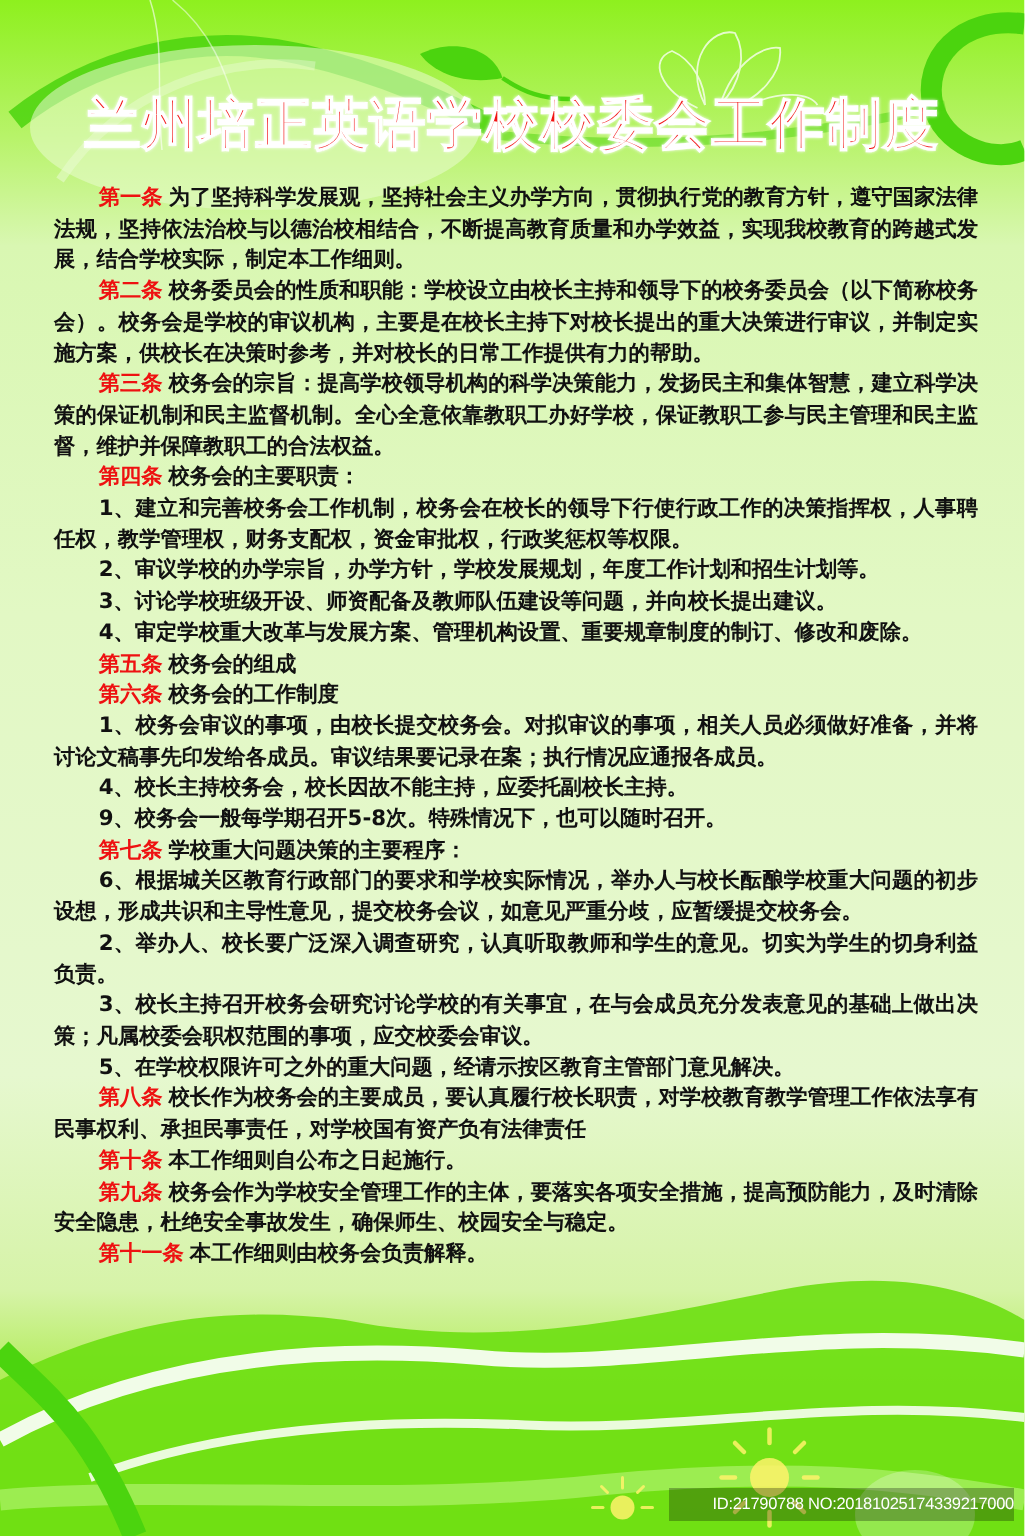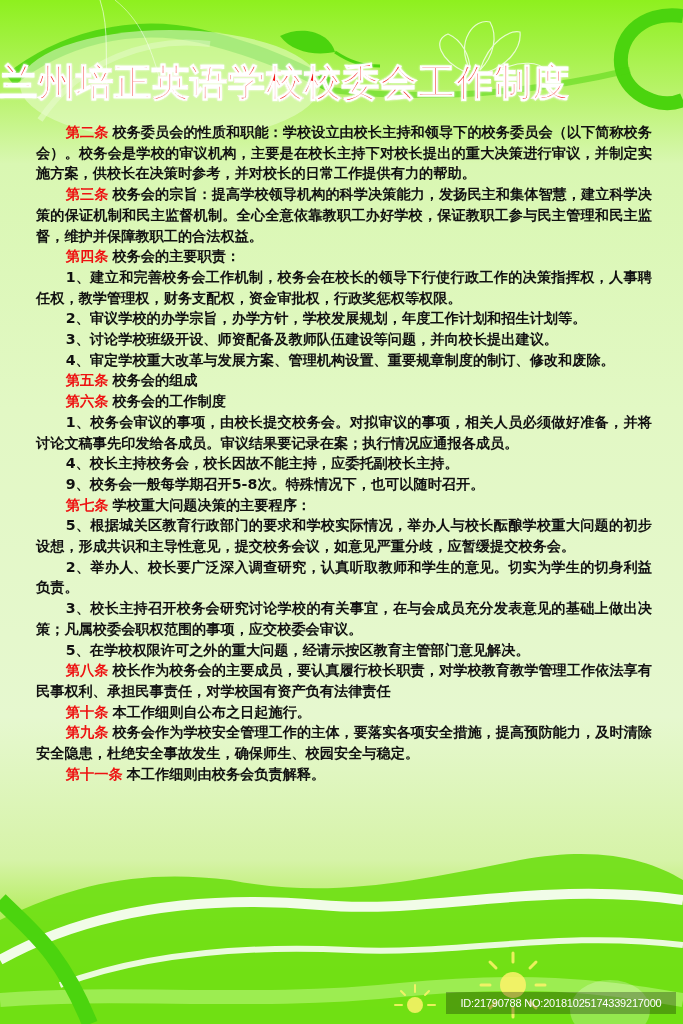--- a/index.html
+++ b/index.html
@@ -1,33 +1,33 @@
 <!DOCTYPE html>
 <html><head>
 <meta charset="utf-8">
 <style>
   html, body { margin:0; padding:0; }
   body { width:683px; height:1024px; overflow:hidden; position:relative;
     font-family:"DejaVu Sans", "Liberation Sans", sans-serif; }
   .poster { position:absolute; left:0; top:0; width:683px; height:1024px; overflow:hidden;
     background: linear-gradient(180deg, #8ef01e 0%, #b8f36a 9%, #d9f7b2 16%, #e2f8c4 40%, #e6f8cf 70%, #d6f3a8 84%, #a4ea3a 92%, #8fe51e 100%); }
   .deco { position:absolute; left:0; top:0; }
-  .title { position:absolute; left:0; top:58px; width:683px; text-align:left;
+  .title { position:absolute; left:0; top:58px; width:683px; text-align:center;
     font-size:37px; font-weight:bold; color:#f21414; letter-spacing:1px;
     -webkit-text-stroke:1px #ffffff; text-shadow: 0 0 3px #fff, 0 0 2px #fff; }
   .body { position:absolute; left:36px; top:122px; width:616px;
     font-size:14.2px; line-height:20.7px; color:#111; font-weight:bold; }
   .p { text-indent:2.1em; text-align:justify; text-align-last:left; margin:0; }
   .art { color:#ee1111; font-weight:bold; margin-right:4px; }
   .watermark-left { position:absolute; left:16px; top:995px; color:#ffffff; font-weight:bold;
     font-style:italic; font-size:18px; text-shadow:0 0 2px rgba(0,0,0,.15); }
   .watermark-left .cn { font-size:22px; letter-spacing:2px; margin-right:6px; }
   .watermark-right { position:absolute; left:446px; top:992px; width:230px; height:22px;
     background:rgba(0,0,0,0.28); color:#ffffff; font-family:"Liberation Sans", sans-serif;
-    font-size:11px; line-height:22px; text-align:center; letter-spacing:-0.2px; }
+    font-size:11px; line-height:22px; text-align:right; letter-spacing:-0.2px; }
 </style>
 </head>
 <body>
 
 <div class="poster">
 
   <svg class="deco" width="683" height="1024" viewBox="0 0 683 1024">
 
     <path d="M10 80 C 60 40, 130 20, 200 36 C 260 50, 300 70, 330 85" stroke="#4bd40e" stroke-width="14" fill="none" opacity="0.85"></path>
     <path d="M40 120 C 80 60, 150 36, 210 44" stroke="#ffffff" stroke-width="6" fill="none" opacity="0.35"></path>
@@ -77,40 +77,41 @@
         <line x1="429" y1="991" x2="425" y2="995"></line>
       </g>
     </g>
     <ellipse cx="610" cy="1010" rx="40" ry="30" fill="#ffffff" opacity="0.25"></ellipse>
   </svg>
 
   <div class="title">兰州培正英语学校校委会工作制度</div>
 
   <div class="body">
 
+    <p class="p"><span class="art">第一条</span><span>为了坚持科学发展观，坚持社会主义办学方向，贯彻执行党的教育方针，遵守国家法律法规，坚持依法治校与以德治校相结合，不断提高教育质量和办学效益，实现我校教育的跨越式发展，结合学校实际，制定本工作细则。</span></p>
 
     <p class="p"><span class="art">第二条</span><span>校务委员会的性质和职能：学校设立由校长主持和领导下的校务委员会（以下简称校务会）。校务会是学校的审议机构，主要是在校长主持下对校长提出的重大决策进行审议，并制定实施方案，供校长在决策时参考，并对校长的日常工作提供有力的帮助。</span></p>
 
     <p class="p"><span class="art">第三条</span><span>校务会的宗旨：提高学校领导机构的科学决策能力，发扬民主和集体智慧，建立科学决策的保证机制和民主监督机制。全心全意依靠教职工办好学校，保证教职工参与民主管理和民主监督，维护并保障教职工的合法权益。</span></p>
 
     <p class="p"><span class="art">第四条</span><span>校务会的主要职责：</span></p>
     <p class="p">1、建立和完善校务会工作机制，校务会在校长的领导下行使行政工作的决策指挥权，人事聘任权，教学管理权，财务支配权，资金审批权，行政奖惩权等权限。</p>
     <p class="p">2、审议学校的办学宗旨，办学方针，学校发展规划，年度工作计划和招生计划等。</p>
     <p class="p">3、讨论学校班级开设、师资配备及教师队伍建设等问题，并向校长提出建议。</p>
     <p class="p">4、审定学校重大改革与发展方案、管理机构设置、重要规章制度的制订、修改和废除。</p>
 
     <p class="p"><span class="art">第五条</span><span>校务会的组成</span></p>
 
     <p class="p"><span class="art">第六条</span><span>校务会的工作制度</span></p>
     <p class="p">1、校务会审议的事项，由校长提交校务会。对拟审议的事项，相关人员必须做好准备，并将讨论文稿事先印发给各成员。审议结果要记录在案；执行情况应通报各成员。</p>
     <p class="p">4、校长主持校务会，校长因故不能主持，应委托副校长主持。</p>
     <p class="p">9、校务会一般每学期召开5-8次。特殊情况下，也可以随时召开。</p>
 
     <p class="p"><span class="art">第七条</span><span>学校重大问题决策的主要程序：</span></p>
-    <p class="p">5、根据城关区教育行政部门的要求和学校实际情况，举办人与校长酝酿学校重大问题的初步设想，形成共识和主导性意见，提交校务会议，如意见严重分歧，应暂缓提交校务会。</p>
+    <p class="p">6、根据城关区教育行政部门的要求和学校实际情况，举办人与校长酝酿学校重大问题的初步设想，形成共识和主导性意见，提交校务会议，如意见严重分歧，应暂缓提交校务会。</p>
     <p class="p">2、举办人、校长要广泛深入调查研究，认真听取教师和学生的意见。切实为学生的切身利益负责。</p>
     <p class="p">3、校长主持召开校务会研究讨论学校的有关事宜，在与会成员充分发表意见的基础上做出决策；凡属校委会职权范围的事项，应交校委会审议。</p>
     <p class="p">5、在学校权限许可之外的重大问题，经请示按区教育主管部门意见解决。</p>
 
     <p class="p"><span class="art">第八条</span><span>校长作为校务会的主要成员，要认真履行校长职责，对学校教育教学管理工作依法享有民事权利、承担民事责任，对学校国有资产负有法律责任</span></p>
 
     <p class="p"><span class="art">第十条</span><span>本工作细则自公布之日起施行。</span></p>
 
     <p class="p"><span class="art">第九条</span><span>校务会作为学校安全管理工作的主体，要落实各项安全措施，提高预防能力，及时清除安全隐患，杜绝安全事故发生，确保师生、校园安全与稳定。</span></p>
 

